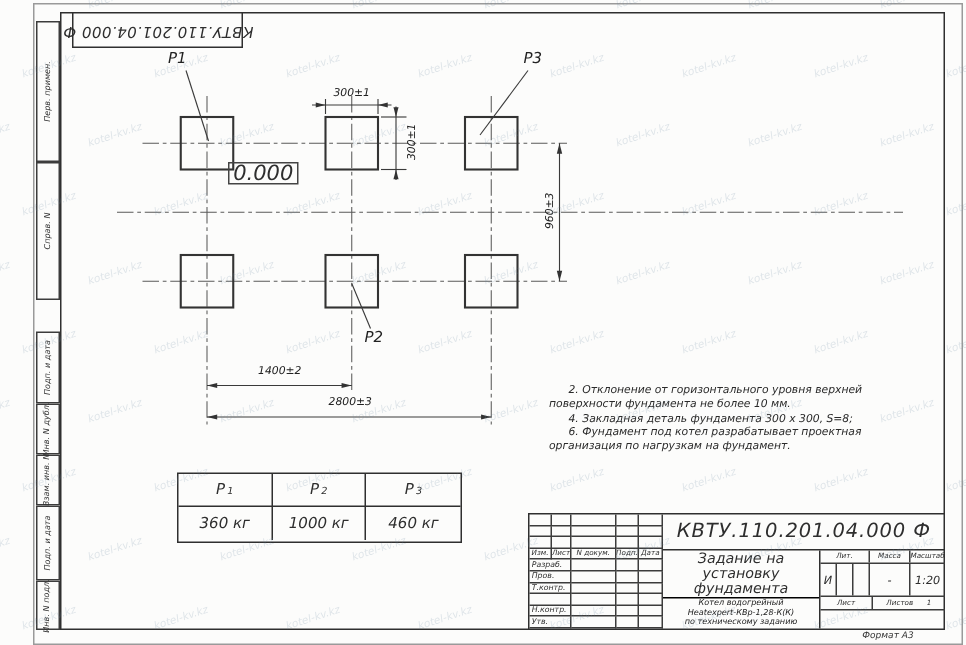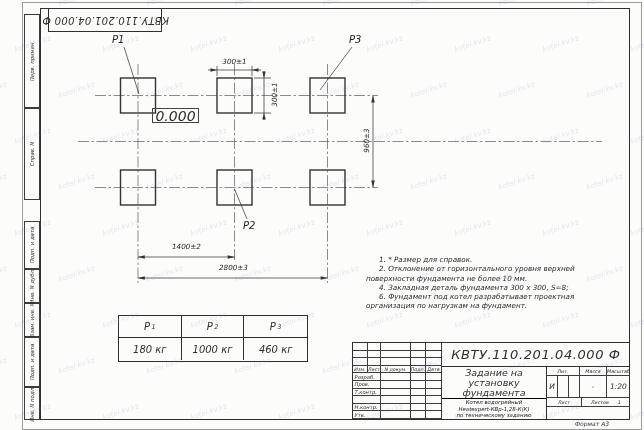--- a/index.html
+++ b/index.html
@@ -162,40 +162,39 @@
   <div class="abs dim rot" style="left:247px;top:90px;width:54px;">300±1</div>
   <div class="abs dim rot" style="left:339px;top:136px;width:54px;">960±3</div>
   <div class="abs dim" style="left:159px;top:242px;width:55px;">1400±2</div>
   <div class="abs dim" style="left:206px;top:263px;width:55px;">2800±3</div>
 
   <div class="abs level-box">
     <span>0.000</span>
   </div>
 
   <div class="abs notes">
-    <p>1. * Размер для справок.</p>
     <p>2. Отклонение от горизонтального уровня верхней поверхности фундамента не более 10 мм.</p>
     <p>4. Закладная деталь фундамента 300 х 300, S=8;</p>
     <p>6. Фундамент под котел разрабатывает проектная организация по нагрузкам на фундамент.</p>
   </div>
 
   <div class="abs ltable">
     <div class="lt-cell lt-h">
         <span>Р</span>
         <sub>1</sub>
       </div>
     <div class="lt-cell lt-h">
         <span>Р</span>
         <sub>2</sub>
       </div>
     <div class="lt-cell lt-h">
         <span>Р</span>
         <sub>3</sub>
       </div>
-    <div class="lt-cell lt-v">180 кг</div>
+    <div class="lt-cell lt-v">360 кг</div>
     <div class="lt-cell lt-v">1000 кг</div>
     <div class="lt-cell lt-v">460 кг</div>
   </div>
 
   <div class="abs tb">
     <div class="tb-left">
       <div class="c"></div>
         <div class="c"></div>
         <div class="c"></div>
         <div class="c"></div>

